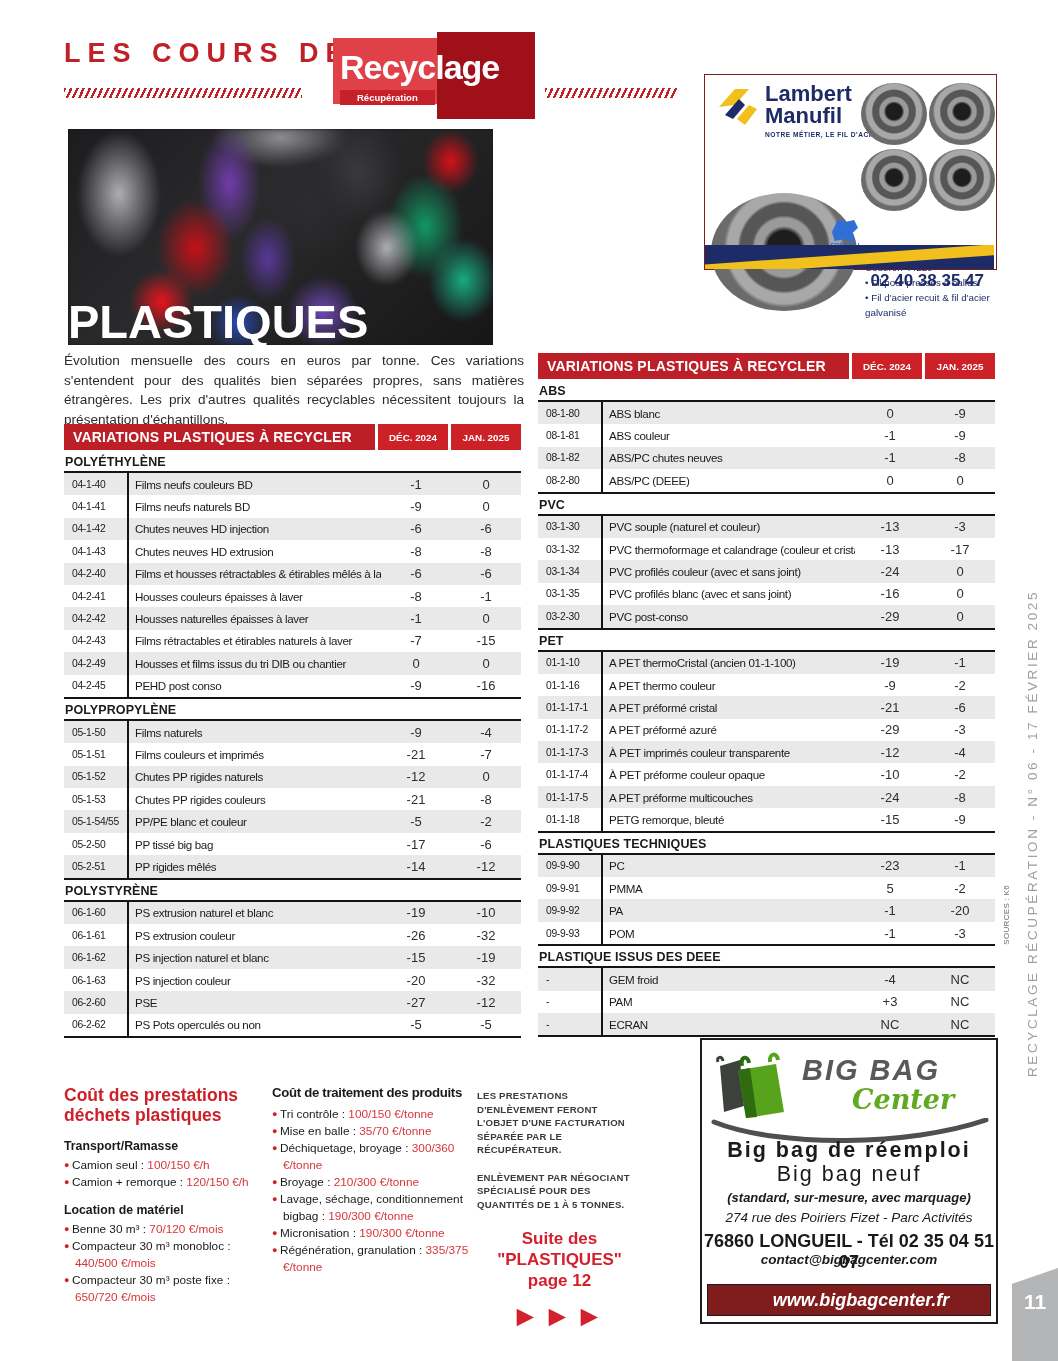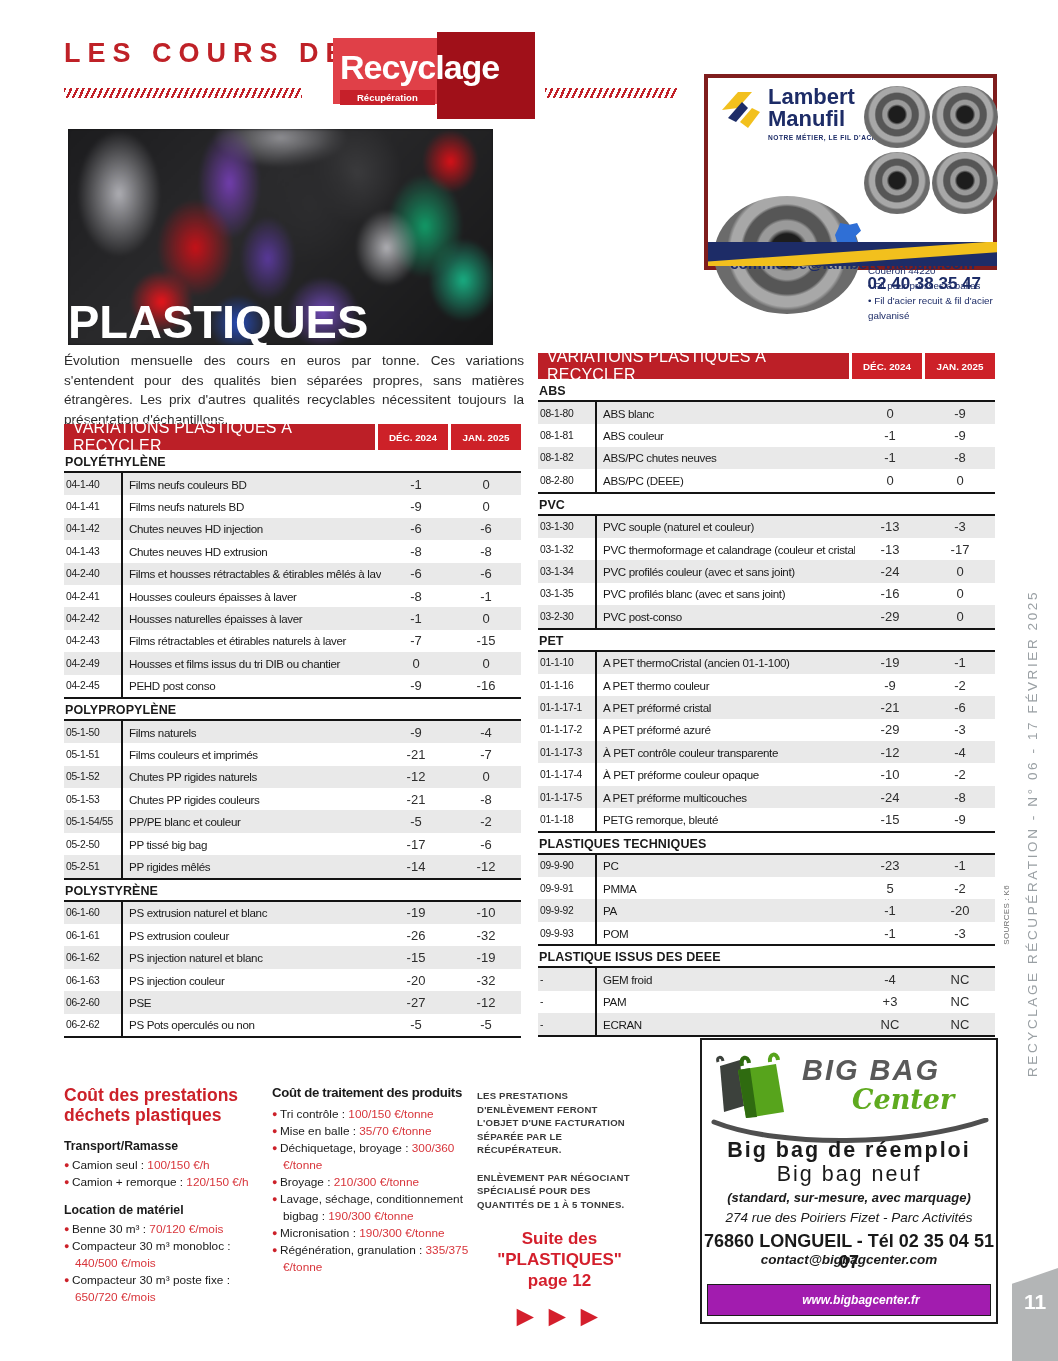--- a/index.html
+++ b/index.html
@@ -11,21 +11,21 @@
   .hatch{position:absolute;height:10px;background:repeating-linear-gradient(115deg,#c22028 0 2.3px,#fff 2.3px 5.6px);}
   #hatch1{left:64px;top:88px;width:238px;}
   #hatch2{left:545px;top:88px;width:132px;}
   #logo{position:absolute;left:333px;top:32px;width:202px;height:87px;}
   #logo .lr{position:absolute;left:0;top:6px;width:104px;height:66px;background:#e04048;}
   #logo .dr{position:absolute;left:104px;top:0;width:98px;height:87px;background:#a01019;}
   #logo .word{position:absolute;left:7px;top:16px;font-size:34px;font-weight:800;color:#fff;letter-spacing:-1px;}
   #logo .sub{position:absolute;left:7px;top:58px;background:#c6202a;color:#fff;font-size:9.5px;font-weight:bold;padding:2px 17px;}
 
   
-  #lambert{position:absolute;left:704px;top:74px;width:293px;height:196px;background:#fff;border:4px solid #7f1d1d;box-sizing:border-box;}
+  #lambert{position:absolute;left:704px;top:74px;width:293px;height:196px;background:#fff;border:1px solid #7f1d1d;box-sizing:border-box;}
   #lambert .mark{position:absolute;left:10px;top:10px;}
   #lambert .lname{position:absolute;left:60px;top:8px;color:#1d2c67;font-weight:800;font-size:22px;line-height:22px;}
   #lambert .ltag{position:absolute;left:60px;top:56px;color:#1d2c67;font-size:6.6px;font-weight:bold;letter-spacing:.5px;}
   .coil{border-radius:50%;background:radial-gradient(circle at 50% 46%, #1d1d1d 0 17%, #9a9a9a 22% 30%, #565656 33% 45%, #a8a8a8 48% 58%, #6b6b6b 62% 78%, #3f3f3f 82%);}
   #coil-big{position:absolute;left:6px;top:118px;width:146px;height:118px;}
   #coils4{position:absolute;left:150px;top:8px;width:140px;height:130px;display:flex;flex-wrap:wrap;gap:2px;justify-content:flex-end;}
   #coils4 .coil{width:66px;height:62px;}
   #ffab{position:absolute;left:120px;top:145px;width:40px;text-align:center;}
   #ffab .blob{width:26px;height:22px;margin:0 auto;background:#2f6fd6;clip-path:polygon(20% 0,55% 8%,85% 0,100% 35%,78% 60%,90% 100%,45% 88%,10% 95%,0 55%,12% 25%);}
   #ffab .fftxt{color:#2f6fd6;font-size:7px;font-weight:800;line-height:7.5px;}
@@ -58,27 +58,27 @@
   #photo .title{position:absolute;left:0px;bottom:-4px;color:#fff;font-size:47px;font-weight:800;letter-spacing:0px;}
 
   
   #intro{position:absolute;left:64px;top:351px;width:460px;font-size:13.6px;line-height:19.5px;text-align:justify;color:#2b2b2b;}
 
   
   .vtable{position:absolute;width:457px;}
   #table-left{left:64px;top:424px;}
   #table-right{left:538px;top:353px;}
   .thead{display:flex;gap:3px;height:26px;margin-bottom:1px;}
-  .t-title{flex:1;background:#bc1f27;color:#fff;font-weight:normal;font-size:16px;display:flex;align-items:center;padding-left:9px;letter-spacing:.2px;}
+  .t-title{flex:1;background:#bc1f27;color:#fff;font-weight:bold;font-size:14px;display:flex;align-items:center;padding-left:9px;letter-spacing:.2px;}
   .t-col{width:70px;background:#cd2128;color:#fff;font-weight:bold;font-size:9.8px;display:flex;align-items:center;justify-content:center;flex:none;}
   .sec-title{font-weight:bold;font-size:12.5px;padding:4px 0 2px 1px;border-bottom:2px solid #141414;letter-spacing:.1px;}
   .sec{border-bottom:2px solid #141414;}
   .vrow{display:flex;align-items:stretch;height:22.4px;}
   .vrow.odd{background:#e9e9e9;}
-  .vrow .code{width:55px;font-size:10.3px;display:flex;align-items:center;padding-left:2px;flex:none;letter-spacing:-0.3px;}
+  .vrow .code{width:55px;font-size:10.3px;display:flex;align-items:center;padding-left:8px;flex:none;letter-spacing:-0.3px;}
   .vrow .desc{flex:1;border-left:2px solid #141414;padding-left:6px;display:flex;align-items:center;font-size:11.6px;letter-spacing:-0.35px;white-space:nowrap;overflow:hidden;}
   .vrow .val{width:70px;display:flex;align-items:center;justify-content:center;font-size:13px;color:#2e2e2e;flex:none;}
 
   
   #costs1{position:absolute;left:64px;top:1085px;width:204px;}
   #costs1 h2{margin:0 0 14px 0;color:#cc2129;font-size:17.5px;line-height:20px;}
   .grp-title{font-weight:bold;font-size:12.3px;margin:12px 0 4px 0;}
   ul.costs{margin:0;padding:0;list-style:none;font-size:11.8px;line-height:17px;}
   ul.costs li{padding-left:11px;text-indent:-11px;}
   ul.costs .b{color:#cc2129;font-size:9px;vertical-align:1px;}
@@ -95,21 +95,21 @@
   #bigbag .bagicon{position:absolute;left:8px;top:8px;}
   #bigbag .brand1{position:absolute;left:100px;top:14px;color:#595959;font-weight:800;font-style:italic;font-size:29px;letter-spacing:2px;}
   #bigbag .brand2{position:absolute;left:150px;top:44px;color:#5faa1f;font-weight:bold;font-style:italic;font-size:27px;font-family:"DejaVu Serif", serif;}
   #bigbag .swoosh{position:absolute;left:8px;top:78px;}
   #bigbag .l1{position:absolute;left:0;top:98px;width:100%;text-align:center;font-weight:800;font-size:21.5px;letter-spacing:2px;}
   #bigbag .l2{position:absolute;left:0;top:122px;width:100%;text-align:center;font-weight:400;font-size:21.5px;letter-spacing:2px;}
   #bigbag .l3{position:absolute;left:0;top:150px;width:100%;text-align:center;font-weight:bold;font-style:italic;font-size:13px;}
   #bigbag .l4{position:absolute;left:0;top:170px;width:100%;text-align:center;font-weight:normal;font-style:italic;font-size:13.5px;}
   #bigbag .l5{position:absolute;left:0;top:191px;width:100%;text-align:center;font-weight:bold;font-size:18px;}
   #bigbag .l6{position:absolute;left:0;top:212px;width:100%;text-align:center;font-weight:bold;font-style:italic;font-size:13.5px;}
-  #bigbag .urlband{position:absolute;left:5px;right:5px;bottom:6px;height:30px;background:#a21caf;border:1px solid #1c1c1c;display:flex;align-items:center;justify-content:center;color:#fff;font-weight:800;font-style:italic;font-size:12px;padding-left:24px;}
+  #bigbag .urlband{position:absolute;left:5px;right:5px;bottom:6px;height:30px;background:#7f1d1d;border:1px solid #1c1c1c;display:flex;align-items:center;justify-content:center;color:#fff;font-weight:800;font-style:italic;font-size:18px;padding-left:24px;}
 
   
   #sources{position:absolute;left:1002px;top:885px;writing-mode:vertical-rl;transform:rotate(180deg);font-size:8px;color:#6e6e6e;letter-spacing:.3px;}
   #issue{position:absolute;left:1025px;top:742px;height:335px;writing-mode:vertical-rl;transform:rotate(180deg);font-size:13.5px;color:#9aa0a4;letter-spacing:2.6px;white-space:nowrap;}
   #pagebox{position:absolute;left:1012px;top:1268px;width:46px;height:93px;background:#b3b5b6;clip-path:polygon(0 17%,100% 0,100% 100%,0 100%);}
   #pagebox span{position:absolute;left:0;top:22px;width:100%;text-align:center;color:#fff;font-size:21px;font-weight:bold;}
 </style>
 </head>
 <body>
 
@@ -404,21 +404,21 @@
           <span class="val">-6</span>
         </div>
         <div class="vrow">
           <span class="code">01-1-17-2</span>
           <span class="desc">A PET préformé azuré</span>
           <span class="val">-29</span>
           <span class="val">-3</span>
         </div>
         <div class="vrow odd">
           <span class="code">01-1-17-3</span>
-          <span class="desc">À PET contrôle couleur transparente</span>
+          <span class="desc">À PET imprimés couleur transparente</span>
           <span class="val">-12</span>
           <span class="val">-4</span>
         </div>
         <div class="vrow">
           <span class="code">01-1-17-4</span>
           <span class="desc">À PET préforme couleur opaque</span>
           <span class="val">-10</span>
           <span class="val">-2</span>
         </div>
         <div class="vrow odd">

